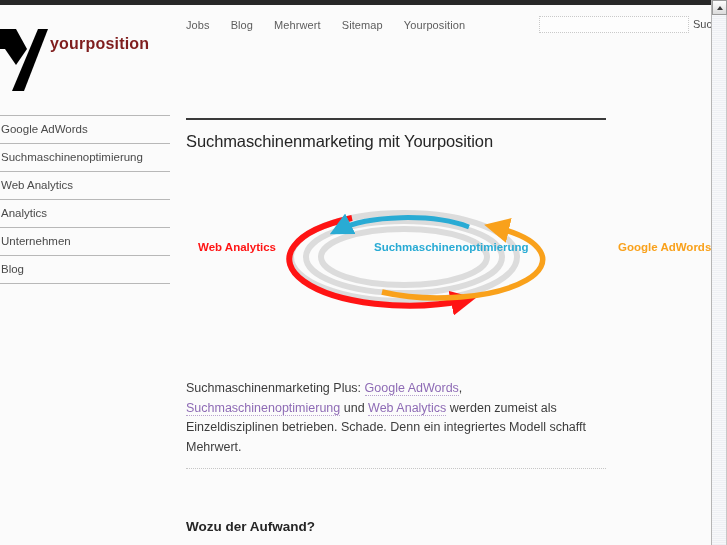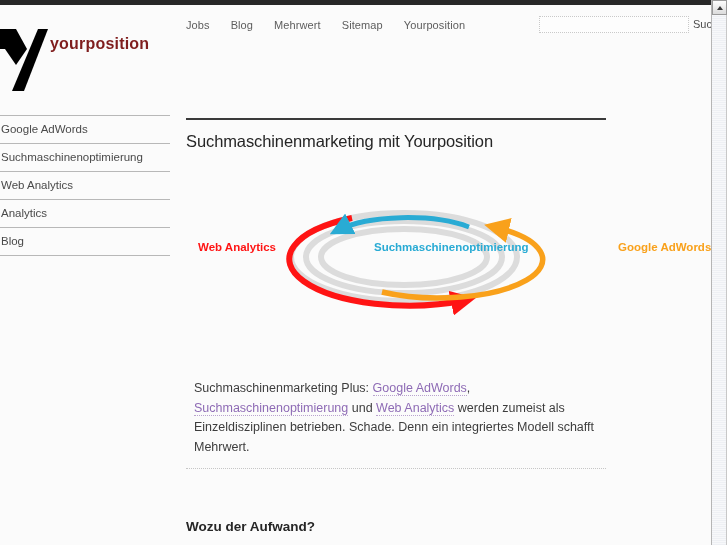--- a/index.html
+++ b/index.html
@@ -166,21 +166,21 @@
     font-weight: bold;
     white-space: nowrap;
   }
   #label-wa  { left: 12px;  top: 40px;  }
   #label-seo { left: 188px; top: 40px;  }
   #label-ga  { left: 432px; top: 40px;  }
 
   
   #copy {
     position: absolute;
-    left: 194px; top: 374px;
+    left: 186px; top: 374px;
     width: 425px;
   }
   #copy p {
     margin: 0;
     font-size: 12.5px;
     line-height: 19.6px;
     color: #3d3d3d;
   }
   #copy a, .inline-link {
     color: #8e6bb5;
@@ -271,20 +271,21 @@
 
     <input id="searchbox" type="text" placeholder="" style="">
     <button id="search-button">Suchen</button>
   </div>
 
   <nav id="sidebar">
     <a class="side-item" href="#">Google AdWords</a>
     <a class="side-item" href="#">Suchmaschinenoptimierung</a>
     <a class="side-item" href="#">Web Analytics</a>
     <a class="side-item" href="#">Analytics</a>
+    <a class="side-item" href="#">Unternehmen</a>
     <a class="side-item" href="#">Blog</a>
   </nav>
 
   <div id="main">
     <div id="main-rule"></div>
     <h1 id="page-title">Suchmaschinenmarketing mit Yourposition</h1>
   </div>
 
   <div id="graphic">
     <svg width="525" height="118" viewBox="0 0 525 118" xmlns="http://www.w3.org/2000/svg">

